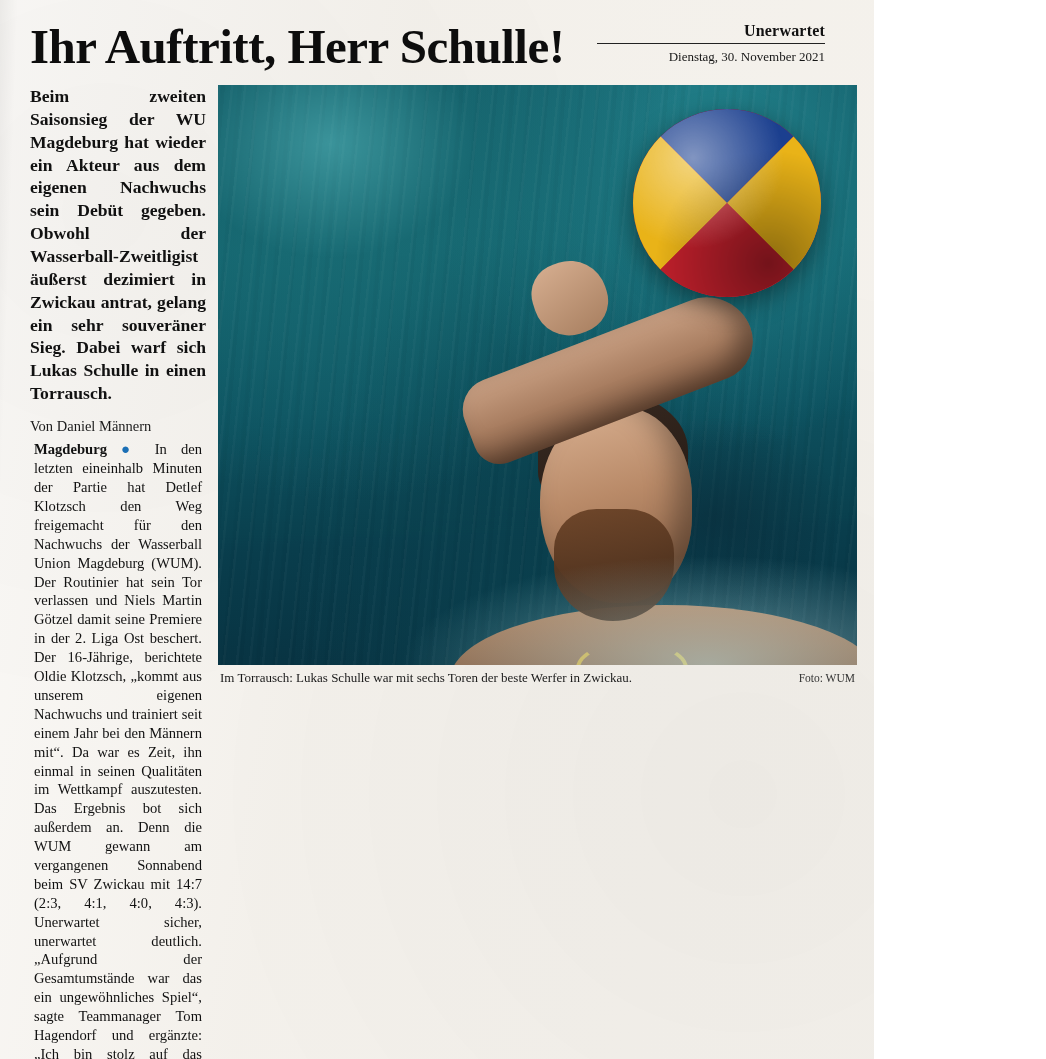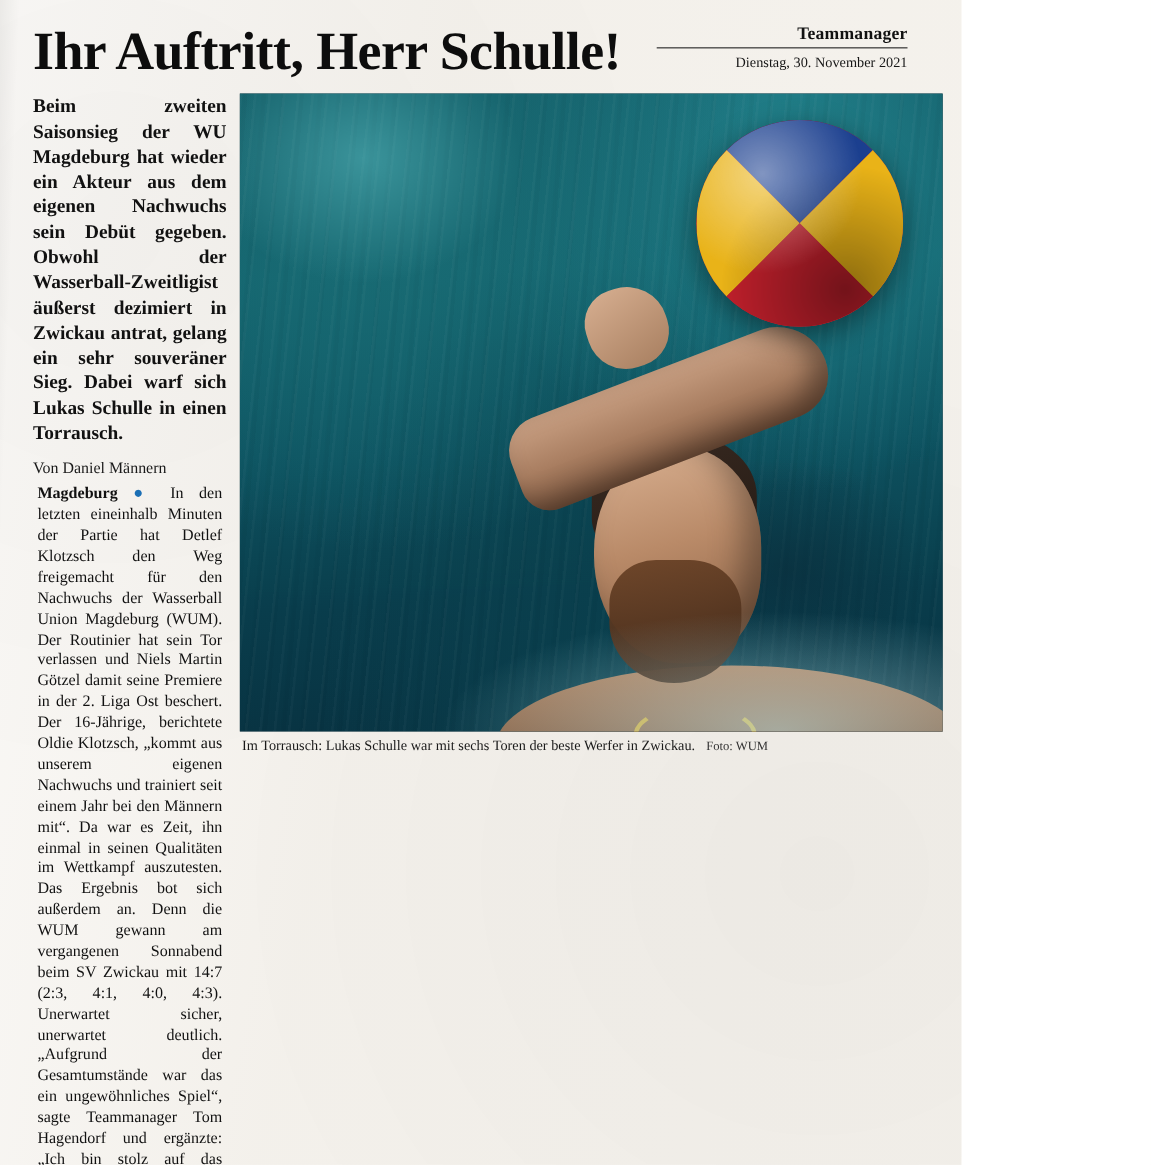--- a/index.html
+++ b/index.html
@@ -303,21 +303,21 @@
   .splash {
     position: absolute;
     left: 180px;
     bottom: 0;
     width: 620px;
     height: 110px;
     background: radial-gradient(ellipse at 50% 100%, rgba(190,235,240,0.5), rgba(190,235,240,0) 70%);
   }
   .caption-row {
     display: flex;
-    justify-content: flex-start;
+    justify-content: space-between;
     align-items: baseline;
     font-size: 13px;
     padding: 5px 2px 0 2px;
     color: #1a1a1a;
   }
   .caption-credit {
     font-size: 11.5px;
     color: #333;
     white-space: nowrap;
     padding-left: 10px;
@@ -335,21 +335,21 @@
 </style>
 </head>
 <body>
 
 <div class="page">
   <div class="fold"></div>
 
   <div class="masthead">
     <h1 class="headline">Ihr Auftritt, Herr Schulle!</h1>
     <div class="brandbox">
-      <div class="brandname">Teammanager</div>
+      <div class="brandname">Unerwartet</div>
       <div class="brandrule"></div>
       <div class="dateline">Dienstag, 30. November 2021</div>
     </div>
   </div>
 
 
   <div class="content">
     <div class="col-lead">
       <div class="lead">Beim zweiten Saisonsieg der WU Magdeburg hat wieder ein Akteur aus dem eigenen Nachwuchs sein Debüt gegeben. Obwohl der Wasserball-Zweitligist äußerst dezimiert in Zwickau antrat, gelang ein sehr souveräner Sieg. Dabei warf sich Lukas Schulle in einen Torrausch.</div>
       <div class="byline">Von Daniel Männern</div>

